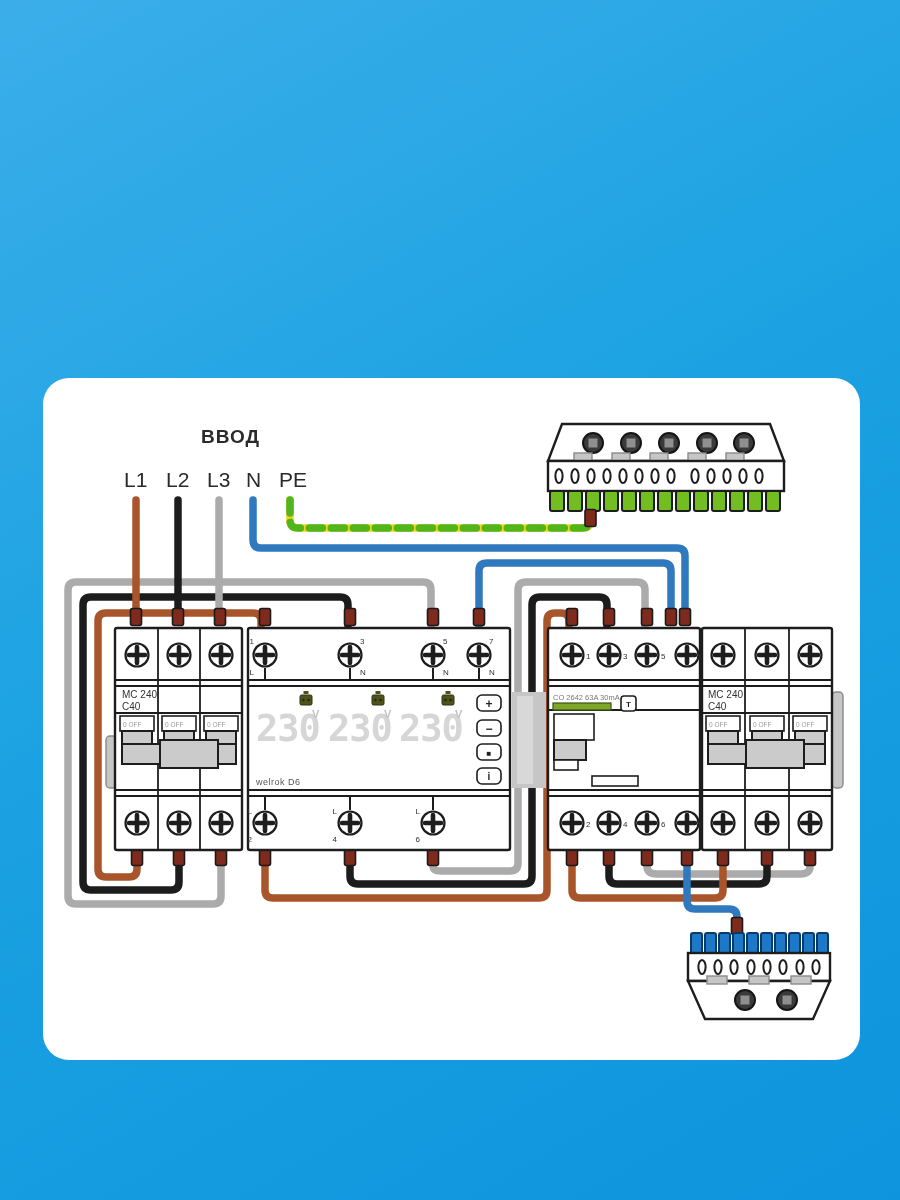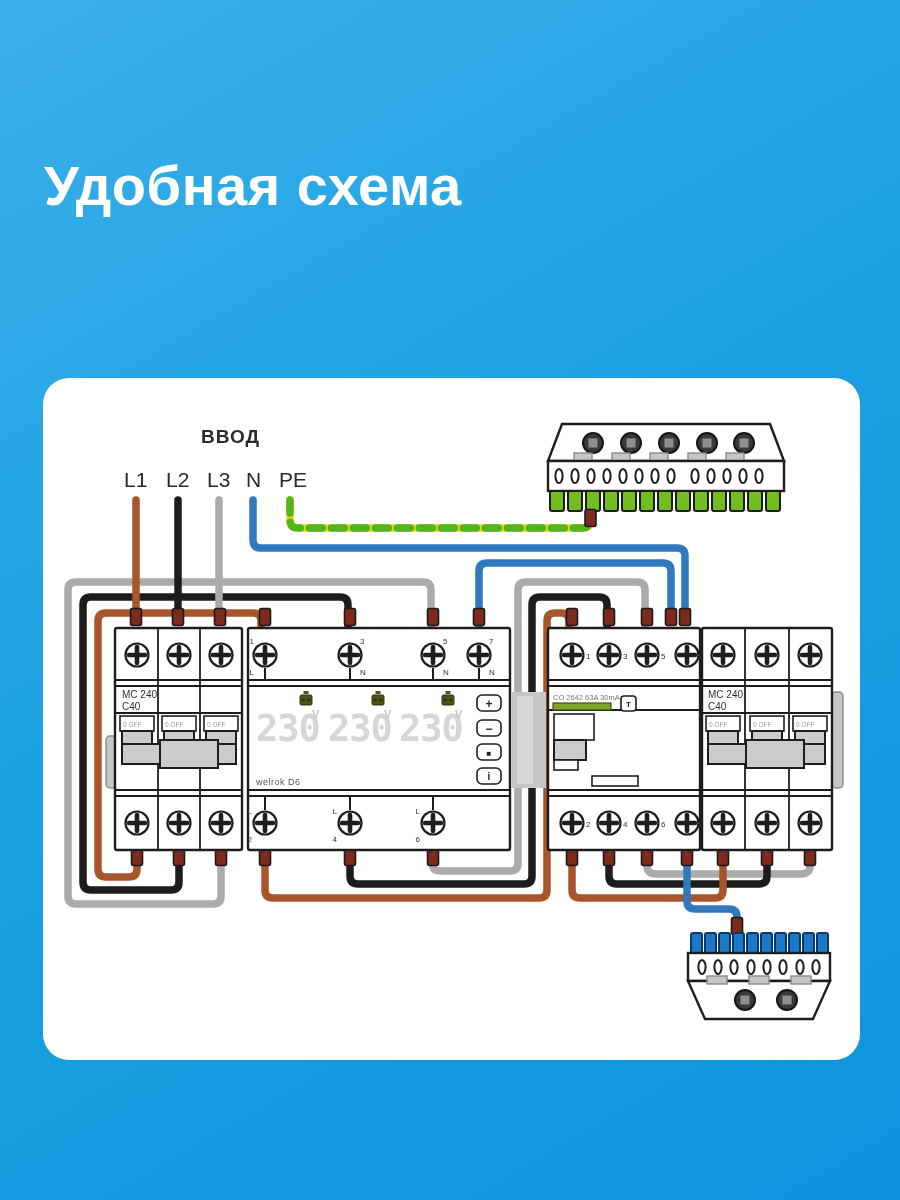--- a/index.html
+++ b/index.html
@@ -35,21 +35,20 @@
   .dline{stroke:#1d1d1d;stroke-width:2;fill:none;}
   .graypart{fill:#CBCBCB;stroke:#1d1d1d;stroke-width:2;}
   .whitepart{fill:#ffffff;stroke:#1d1d1d;stroke-width:1.6;}
   .tab{fill:#C6C6C6;stroke:#8a8a8a;stroke-width:1.4;}
   .wire{fill:none;stroke-linecap:round;}
 </style>
 </head>
 <body>
 
 <div class="title">
-  <div>Удобная схема</div>
 </div>
 
 <div class="panel">
 <svg width="817" height="682" viewBox="0 0 817 682">
   <defs>
     <g id="screw">
       <circle r="11.5" fill="#ffffff" stroke="#1d1d1d" stroke-width="2.2"></circle>
       <path d="M-8,0 H8 M0,-8 V8" stroke="#1d1d1d" stroke-width="4.6" stroke-linecap="round" fill="none"></path>
     </g>
     <g id="busscrew">

